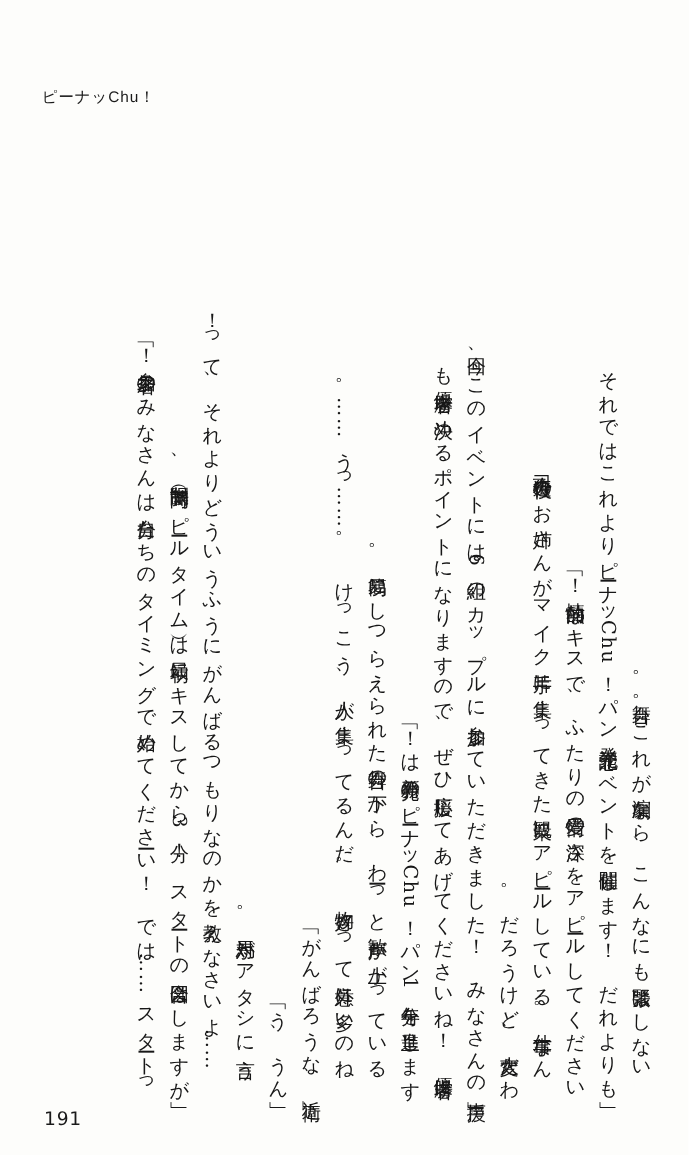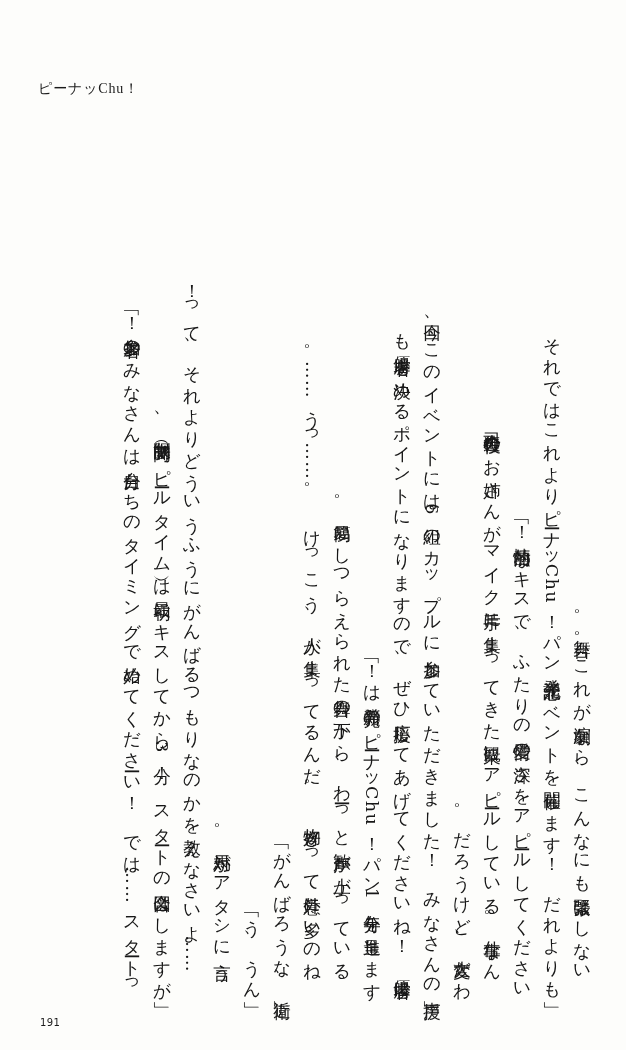--- a/index.html
+++ b/index.html
@@ -18,30 +18,30 @@
   }
 
   
   .running-header {
     position: absolute;
     top: 80px;
     left: 38px;
     font-size: 14px;
     letter-spacing: 0.06em;
     color: #1a1a1a;
-    font-family: Liberation Serif, serif;
+    font-family: Liberation Sans, sans-serif;
     white-space: nowrap;
   }
 
   
   .folio {
     position: absolute;
     bottom: 22px;
     left: 40px;
-    font-size: 10px;
+    font-size: 17px;
     letter-spacing: 0.04em;
     color: #1a1a1a;
     font-family: "DejaVu Sans", "Liberation Sans", sans-serif;
   }
 
   
   .body-text {
     position: absolute;
     top: 112px;
     right: 36px;

